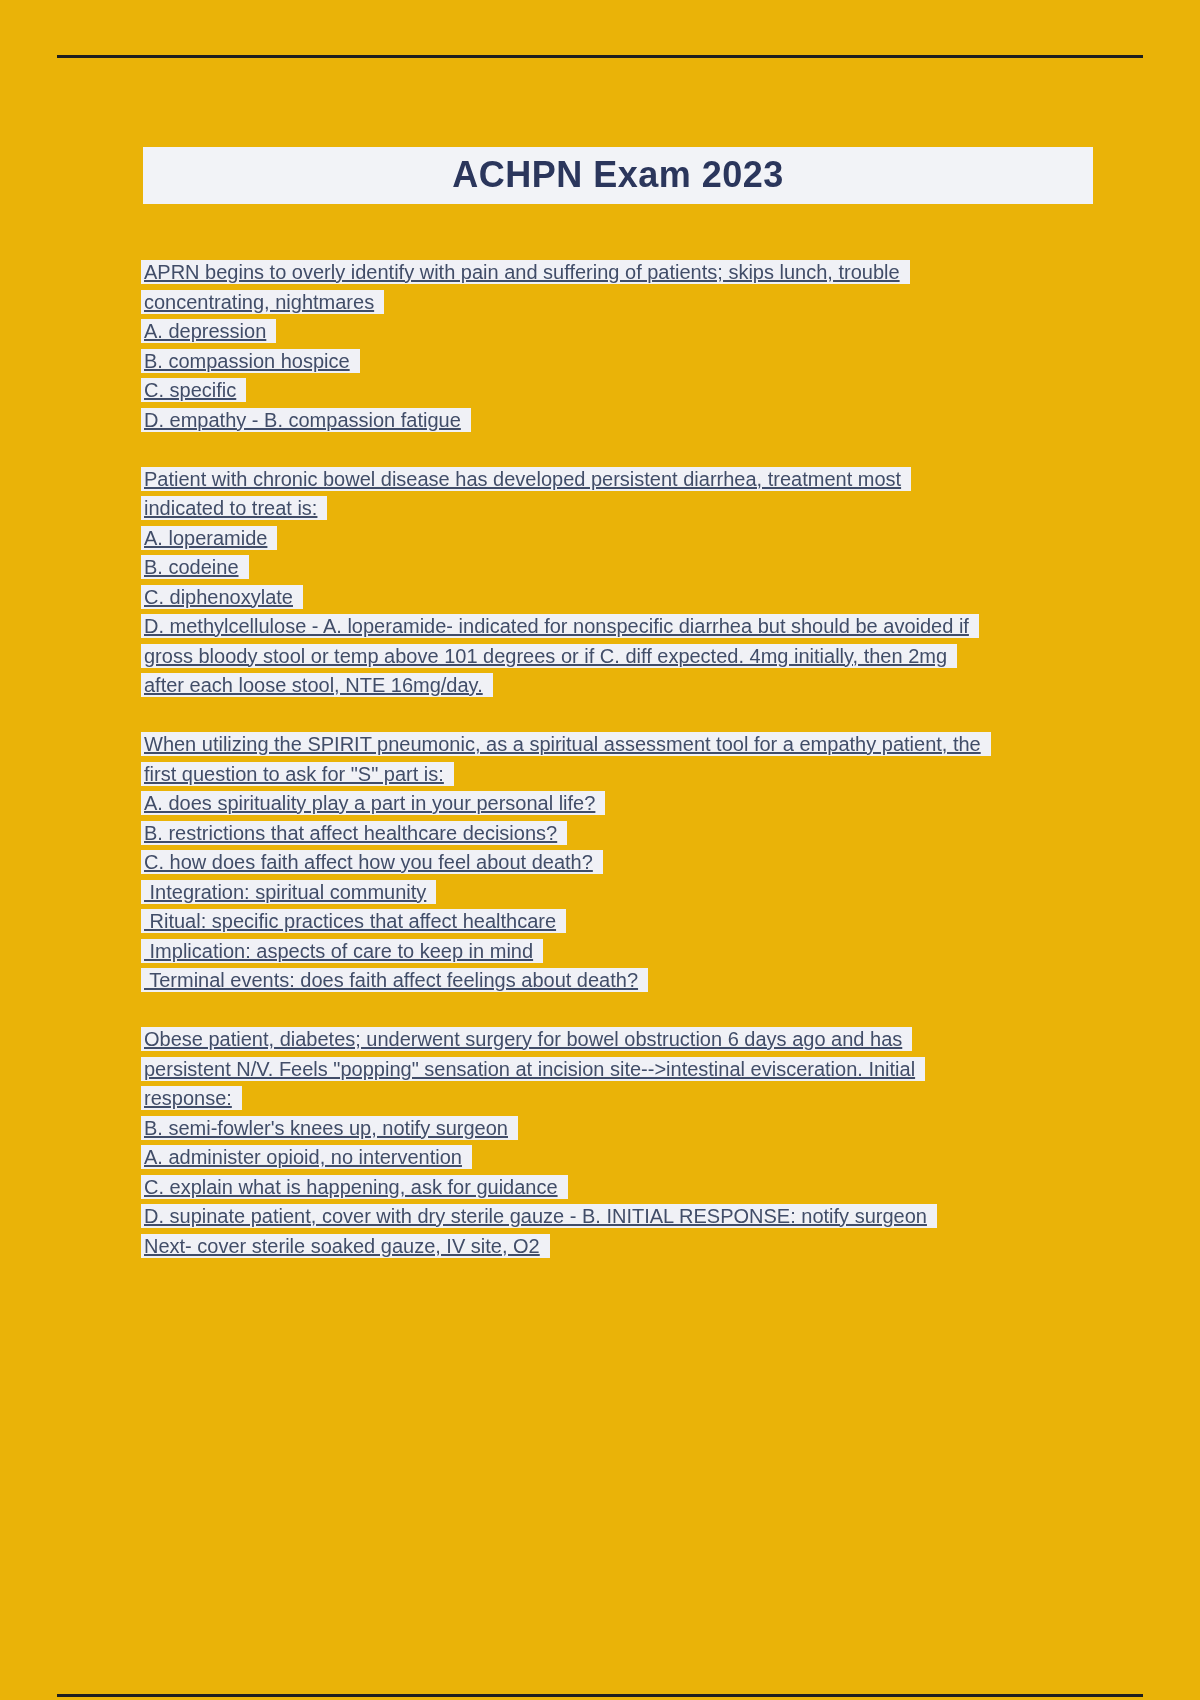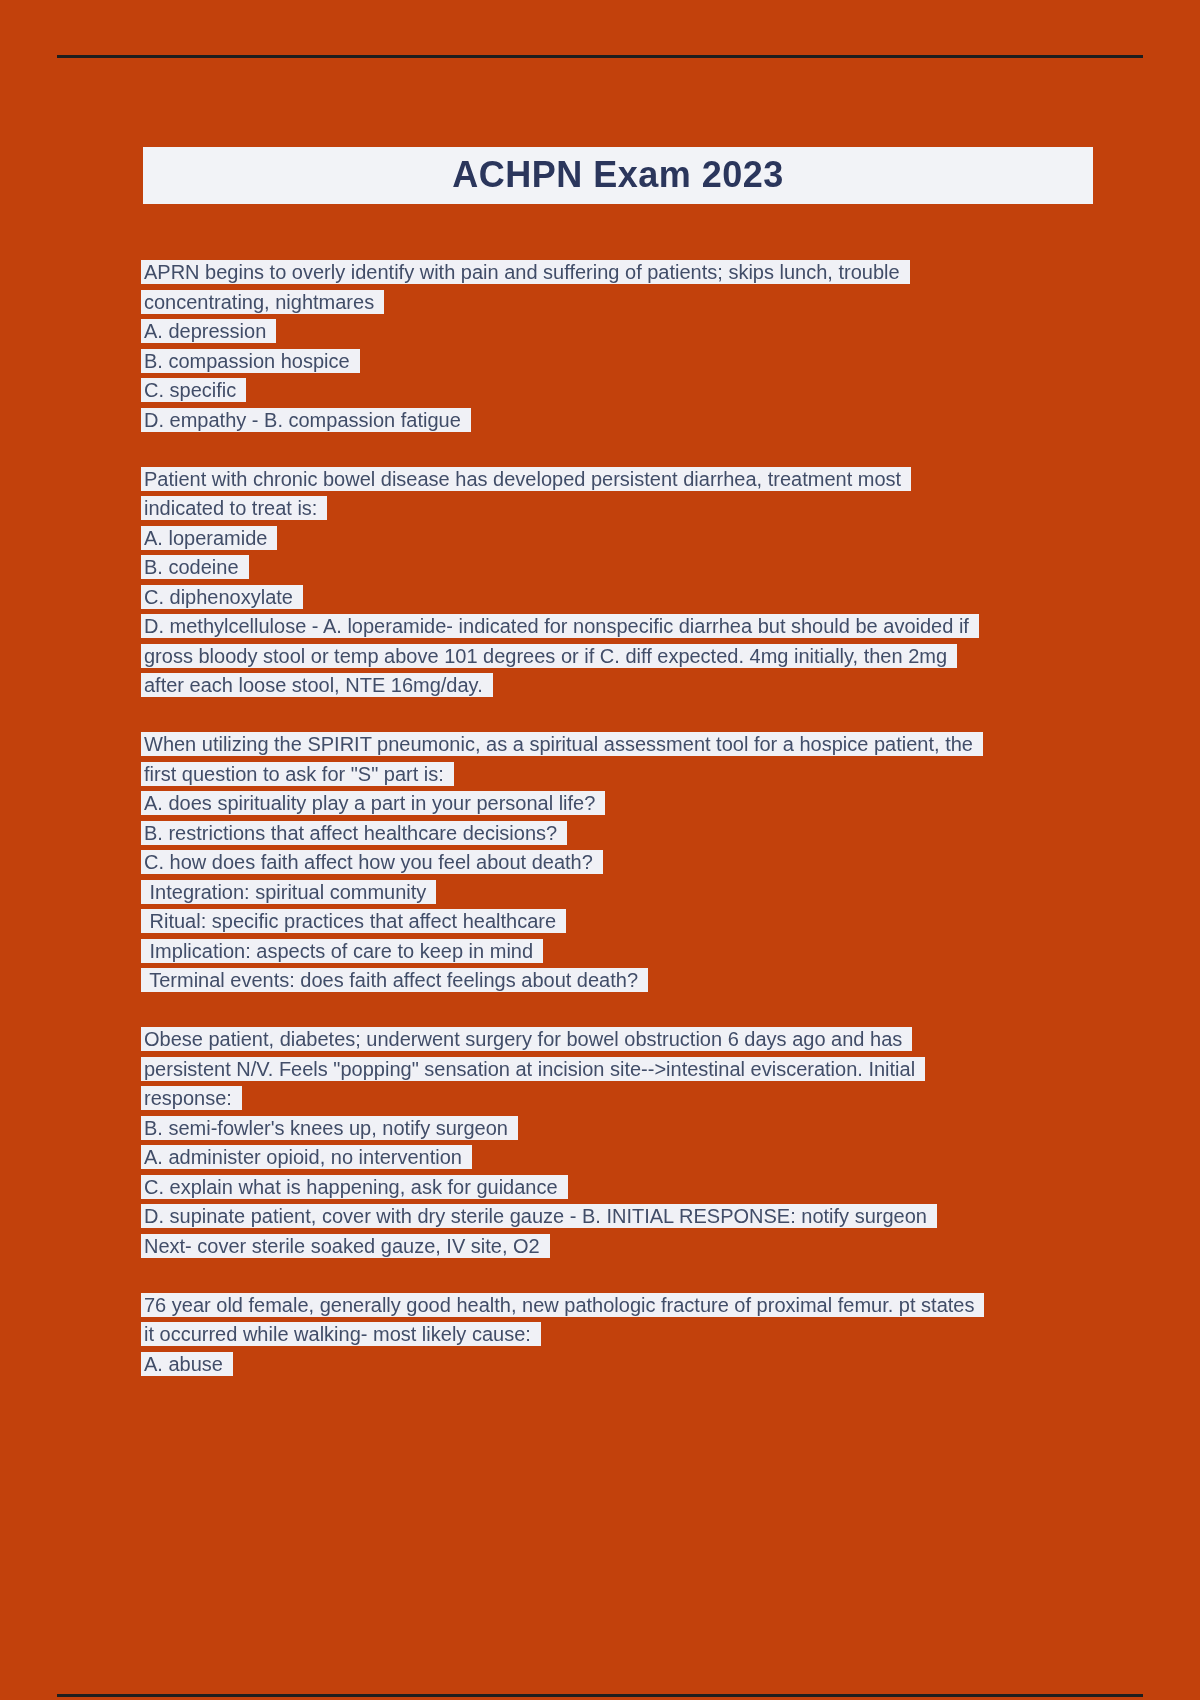--- a/index.html
+++ b/index.html
@@ -1,20 +1,20 @@
 <!DOCTYPE html>
 <html><head>
 <meta charset="utf-8">
 <style>
   html, body { margin: 0; padding: 0; background: #ffffff; }
   .page {
     position: relative;
     width: 1200px;
     height: 1700px;
-    background: #c2410c;
+    background: #eab308;
     font-family: "Liberation Sans", "DejaVu Sans", sans-serif;
     overflow: hidden;
   }
   .rule {
     position: absolute;
     left: 57px;
     width: 1086px;
     height: 3px;
     background: #1e1e1e;
   }
@@ -48,20 +48,21 @@
   .question { margin: 0 0 29.5px 0; }
   .line {
     line-height: 29.5px;
     height: 29.5px;
     white-space: pre;
   }
   .hl {
     background: #f0f1f6;
     padding: 1px 10px 1px 3px;
     margin-left: -3px;
+    text-decoration: underline;
   }
 </style>
 </head>
 <body>
 
 <div class="page">
   <div class="rule rule-top"></div>
 
   <div class="title-band">
     <h1>ACHPN Exam 2023</h1>
@@ -80,41 +81,36 @@
         <div class="line"><span class="hl">Patient with chronic bowel disease has developed persistent diarrhea, treatment most</span></div>
         <div class="line"><span class="hl">indicated to treat is:</span></div>
         <div class="line"><span class="hl">A. loperamide</span></div>
         <div class="line"><span class="hl">B. codeine</span></div>
         <div class="line"><span class="hl">C. diphenoxylate</span></div>
         <div class="line"><span class="hl">D. methylcellulose - A. loperamide- indicated for nonspecific diarrhea but should be avoided if</span></div>
         <div class="line"><span class="hl">gross bloody stool or temp above 101 degrees or if C. diff expected. 4mg initially, then 2mg</span></div>
         <div class="line"><span class="hl">after each loose stool, NTE 16mg/day.</span></div>
       </div>
       <div class="question">
-        <div class="line"><span class="hl">When utilizing the SPIRIT pneumonic, as a spiritual assessment tool for a hospice patient, the</span></div>
+        <div class="line"><span class="hl">When utilizing the SPIRIT pneumonic, as a spiritual assessment tool for a empathy patient, the</span></div>
         <div class="line"><span class="hl">first question to ask for "S" part is:</span></div>
         <div class="line"><span class="hl">A. does spirituality play a part in your personal life?</span></div>
         <div class="line"><span class="hl">B. restrictions that affect healthcare decisions?</span></div>
         <div class="line"><span class="hl">C. how does faith affect how you feel about death?</span></div>
         <div class="line"><span class="hl"> Integration: spiritual community</span></div>
         <div class="line"><span class="hl"> Ritual: specific practices that affect healthcare</span></div>
         <div class="line"><span class="hl"> Implication: aspects of care to keep in mind</span></div>
         <div class="line"><span class="hl"> Terminal events: does faith affect feelings about death?</span></div>
       </div>
       <div class="question">
         <div class="line"><span class="hl">Obese patient, diabetes; underwent surgery for bowel obstruction 6 days ago and has</span></div>
         <div class="line"><span class="hl">persistent N/V. Feels "popping" sensation at incision site--&gt;intestinal evisceration. Initial</span></div>
         <div class="line"><span class="hl">response:</span></div>
         <div class="line"><span class="hl">B. semi-fowler's knees up, notify surgeon</span></div>
         <div class="line"><span class="hl">A. administer opioid, no intervention</span></div>
         <div class="line"><span class="hl">C. explain what is happening, ask for guidance</span></div>
         <div class="line"><span class="hl">D. supinate patient, cover with dry sterile gauze - B. INITIAL RESPONSE: notify surgeon</span></div>
         <div class="line"><span class="hl">Next- cover sterile soaked gauze, IV site, O2</span></div>
       </div>
-      <div class="question">
-        <div class="line"><span class="hl">76 year old female, generally good health, new pathologic fracture of proximal femur. pt states</span></div>
-        <div class="line"><span class="hl">it occurred while walking- most likely cause:</span></div>
-        <div class="line"><span class="hl">A. abuse</span></div>
-      </div>
     </div>
 
   <div class="rule rule-bottom"></div>
 </div>
 
 </body></html>

